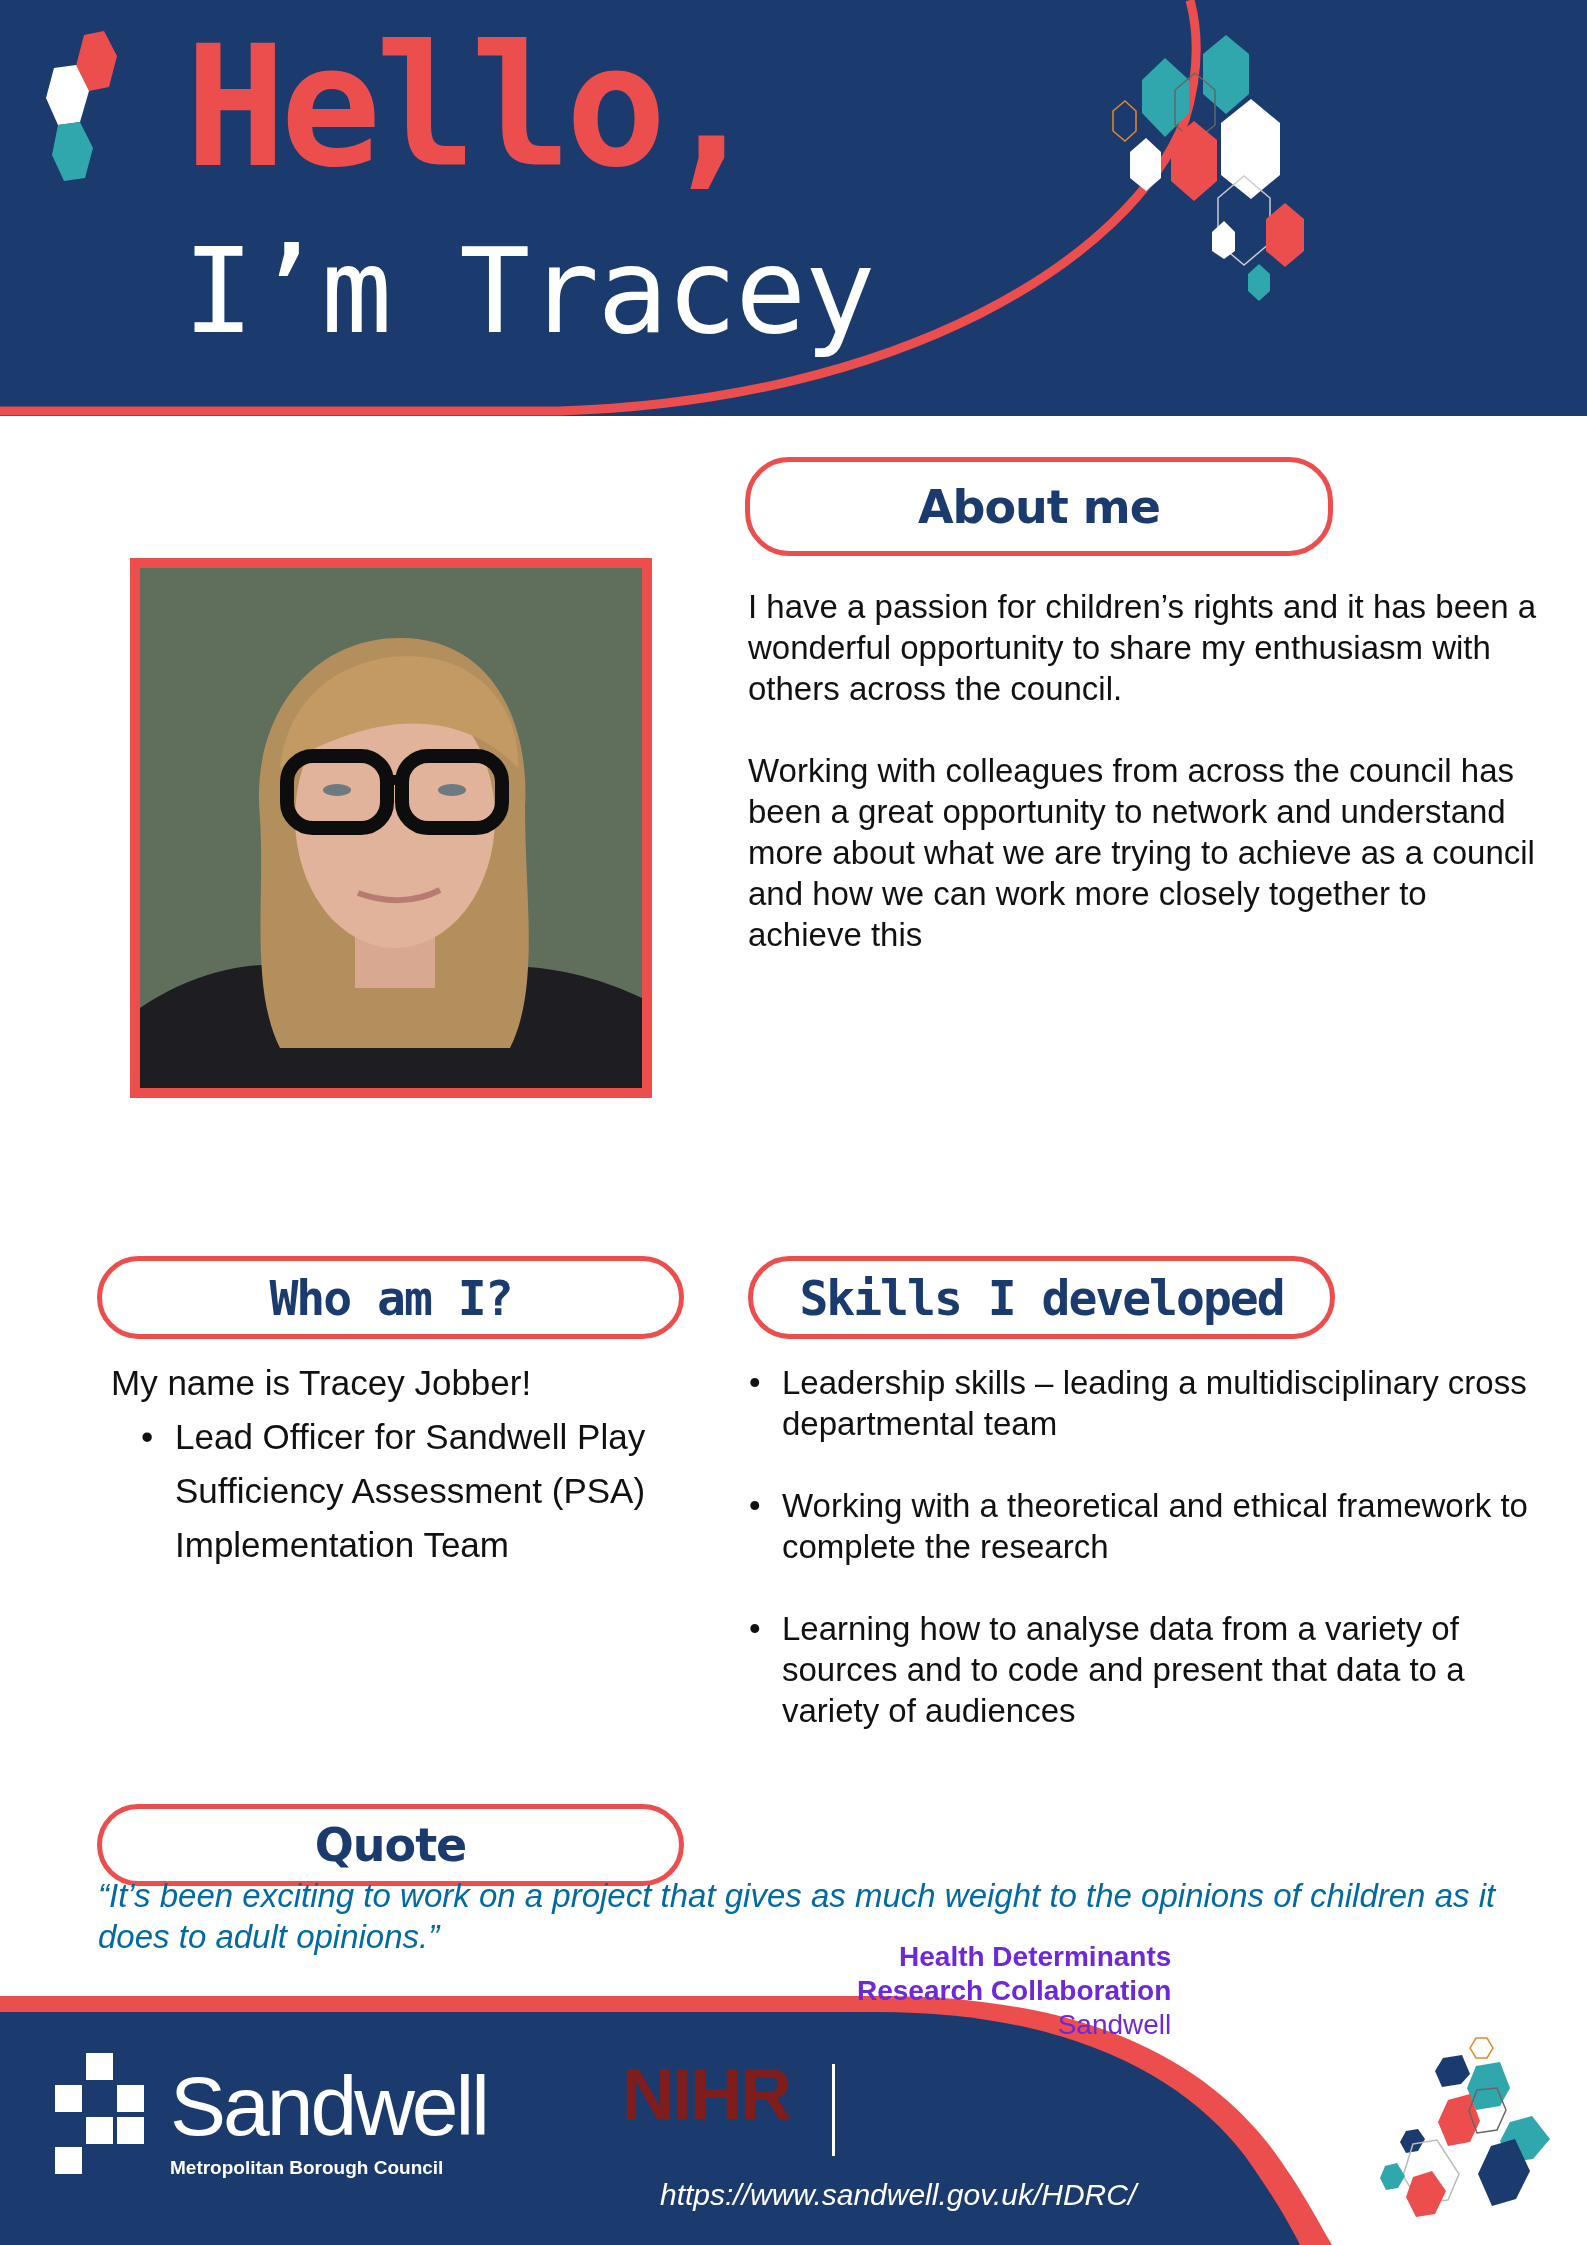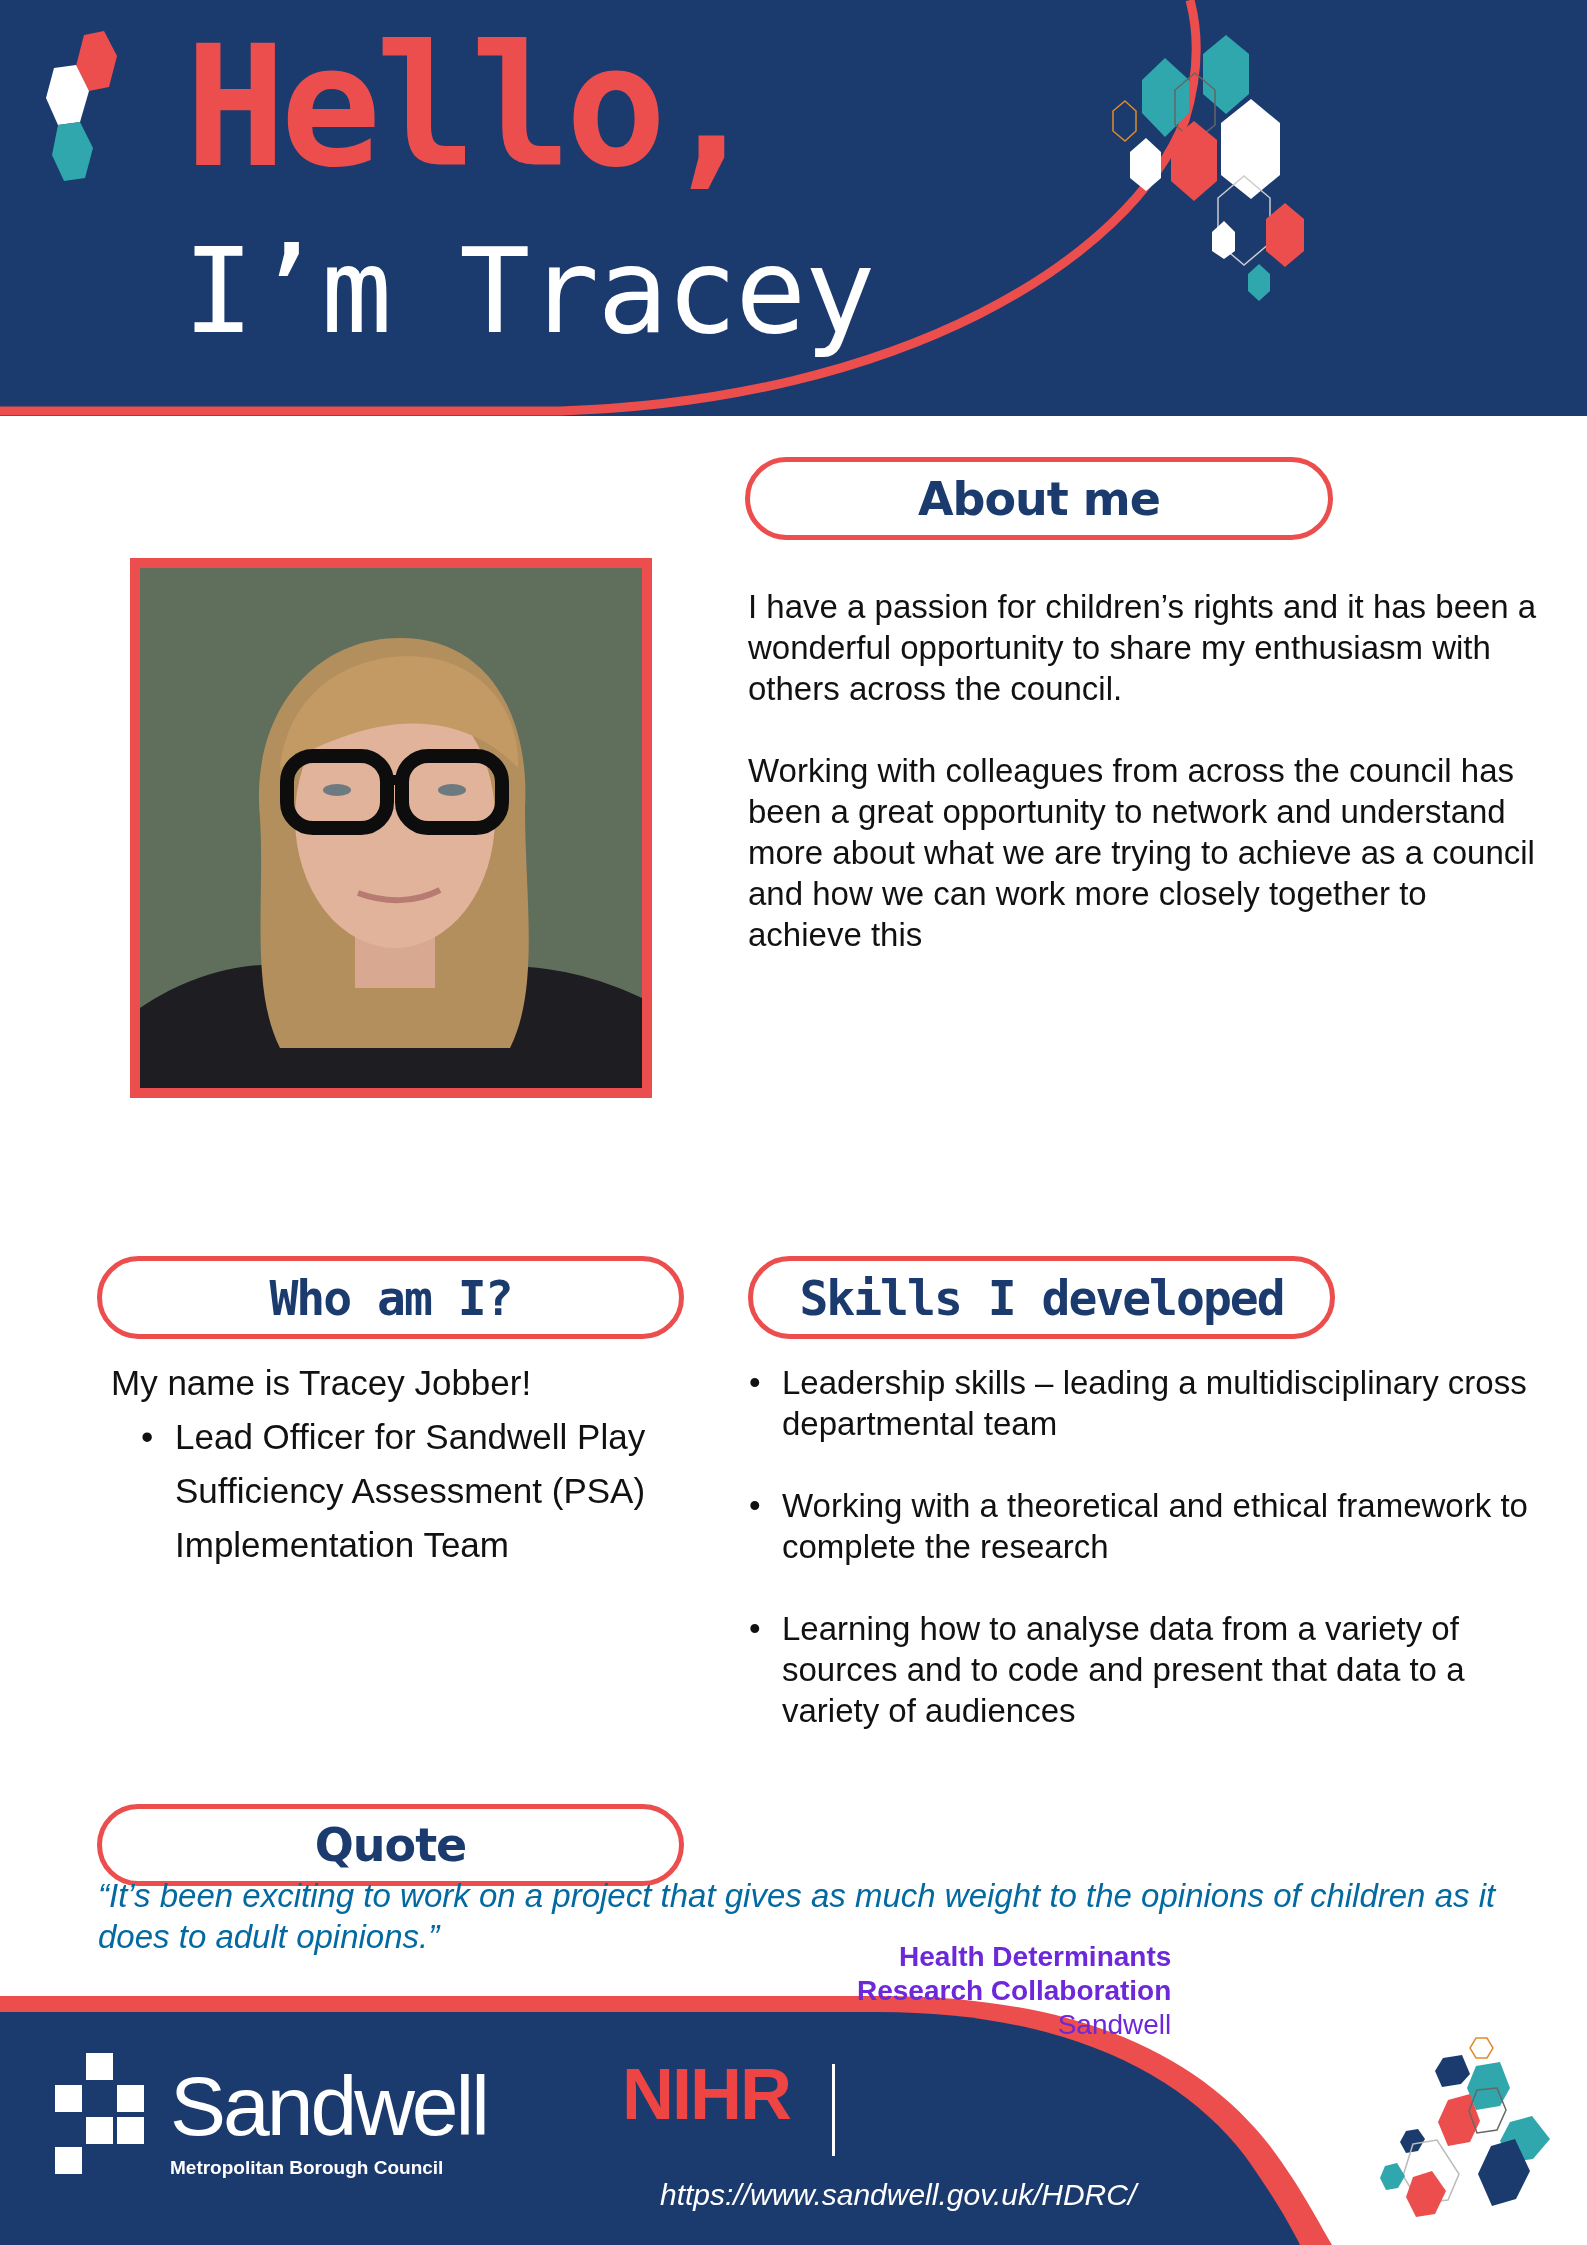--- a/index.html
+++ b/index.html
@@ -17,21 +17,21 @@
   .photo-frame { left:130px; top:558px; width:522px; height:540px; background:#ec4e4e; }
   .photo { position:absolute; left:10px; top:10px; width:502px; height:520px; background:#5b6b58; overflow:hidden; }
   ul.who { list-style:none; margin:0; padding:0; }
   ul.who li { position:relative; padding-left:64px; }
   ul.who li::before { content:"•"; position:absolute; left:30px; top:0; }
   ul.skills { list-style:none; margin:0; padding:0; }
   ul.skills li { position:relative; padding-left:33px; margin-bottom:41px; }
   ul.skills li::before { content:"•"; position:absolute; left:0; top:0; }
   .quote { left:98px; top:1875px; width:1440px; font-family:"Liberation Sans", sans-serif; font-style:italic; font-size:33px; line-height:41px; color:#0369a1; }
   #footer { left:0; top:1996px; width:1587px; height:249px; }
-  .nihr { left:622px; top:2058px; font-family:"Liberation Sans", sans-serif; font-weight:bold; font-size:72px; line-height:72px; color:#ef4444; letter-spacing:-2px; }
+  .nihr { left:622px; top:2058px; font-family:"Liberation Sans", sans-serif; font-weight:bold; font-size:72px; line-height:72px; color:#7f1d1d; letter-spacing:-2px; }
   .nihr-bar { left:832px; top:2064px; width:3px; height:92px; background:#fff; }
   .hdrc { left:857px; top:1940px; font-family:"Liberation Sans", sans-serif; color:#6d28d9; font-size:28px; line-height:34px;text-align:right; }
   .hdrc .b { font-weight:bold; }
   .url { left:660px; top:2178px; font-family:"Liberation Sans", sans-serif; font-style:italic; font-size:30px; color:#fff; }
   .sandwell-word { left:170px; top:2064px; font-family:"Liberation Sans", sans-serif; font-size:84px; line-height:84px; color:#fff; letter-spacing:-3px; font-weight:300; }
   .sandwell-sub { left:170px; top:2157px; font-family:"Liberation Sans", sans-serif; font-weight:bold; font-size:19px; color:#fff; }
   .sq { position:absolute; width:27px; height:27px; background:#fff; }
 </style>
 </head>
 <body>
@@ -58,21 +58,21 @@
       <polygon points="1244,176 1270,198 1270,243 1244,265 1218,243 1218,198" fill="none" stroke="#cccccc" stroke-width="1.5"></polygon>
       <polygon points="1224,221 1235,232 1235,251 1224,259 1212,251 1212,232" fill="#ffffff"></polygon>
       <polygon points="1285,203 1304,219 1304,251 1285,267 1266,251 1266,219" fill="#ec4e4e"></polygon>
       <polygon points="1259,264 1270,274 1270,291 1259,301 1248,291 1248,274" fill="#2fa7ad"></polygon>
     </g>
   </svg>
   <div class="abs hello">Hello,</div>
   <div class="abs name">I’m Tracey</div>
 </div>
 
-<div class="pill" style="left:745px; top:457px; width:588px; height:83px;">
+<div class="pill" style="left:745px; top:457px; width:588px; height:99px;">
   <span>About me</span>
 </div>
 <div class="abs body-text" style="left:748px; top:570px; width:790px;">
   <p>I have a passion for children’s rights and it has been a wonderful opportunity to share my enthusiasm with others across the council.</p>
   <p>Working with colleagues from across the council has been a great opportunity to network and understand more about what we are trying to achieve as a council and how we can work more closely together to achieve this</p>
 </div>
 
 <div class="abs photo-frame">
   <div class="photo">
     <svg width="502" height="520" viewBox="0 0 502 520">

